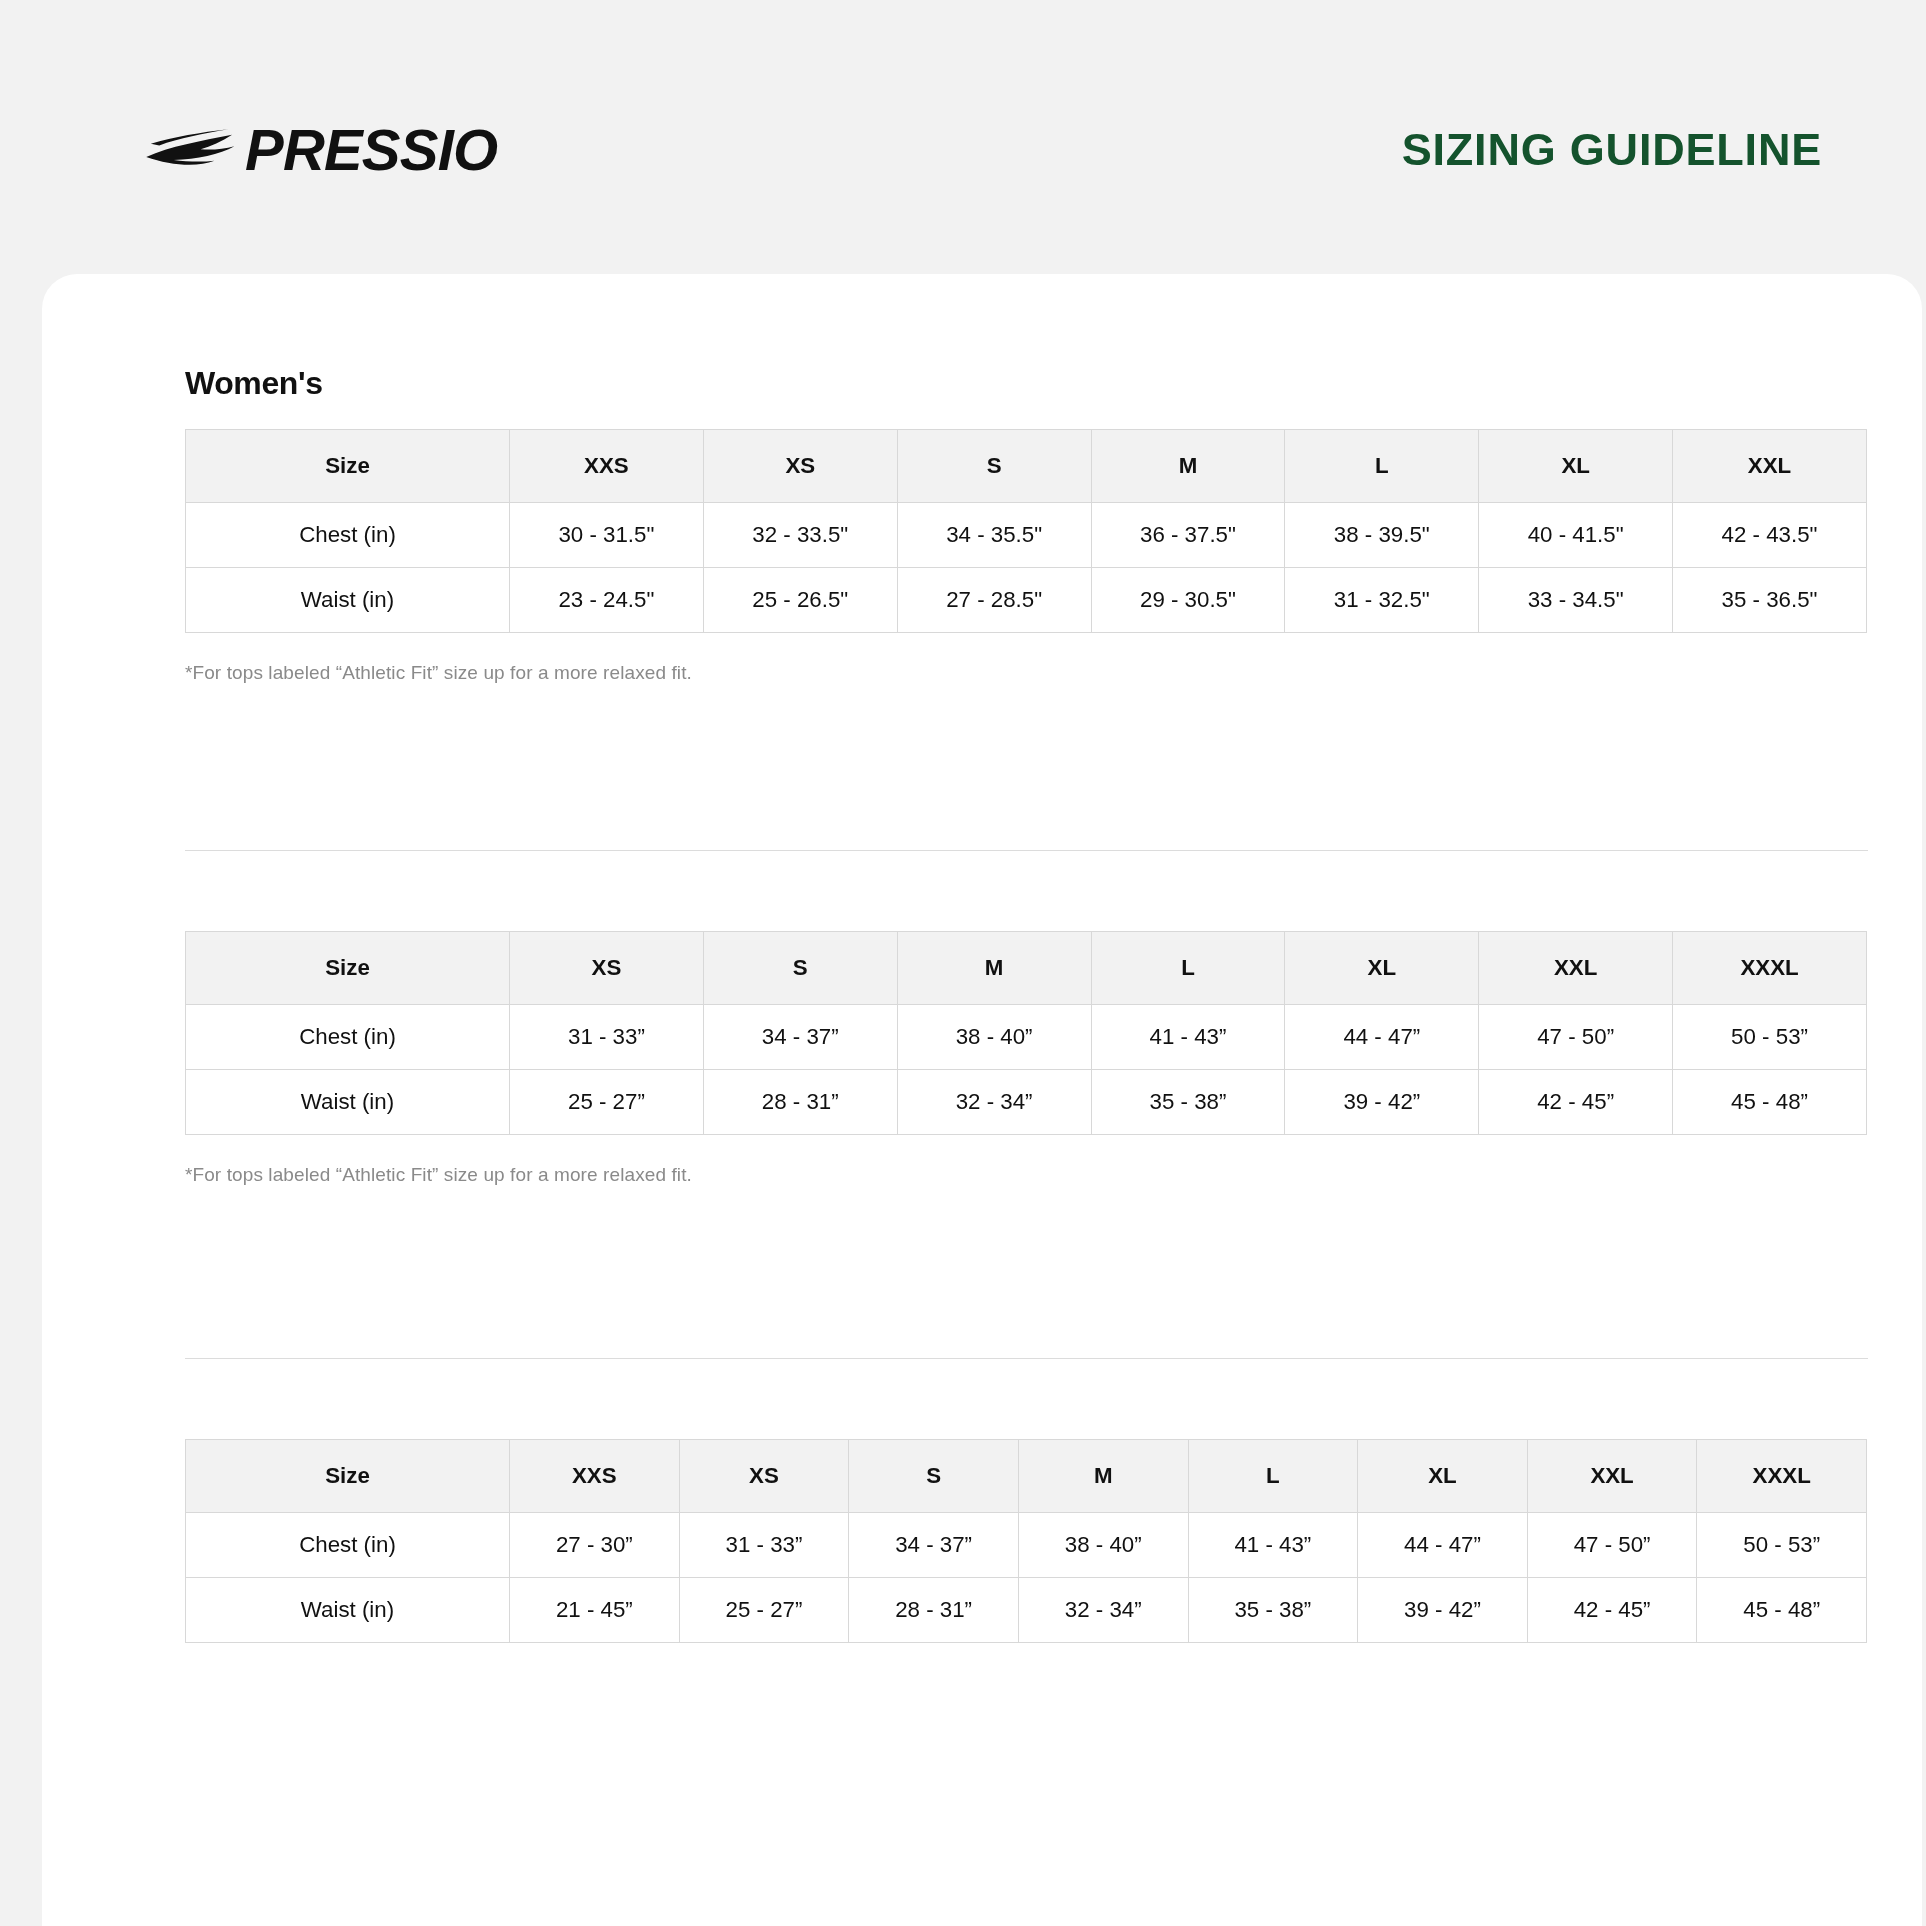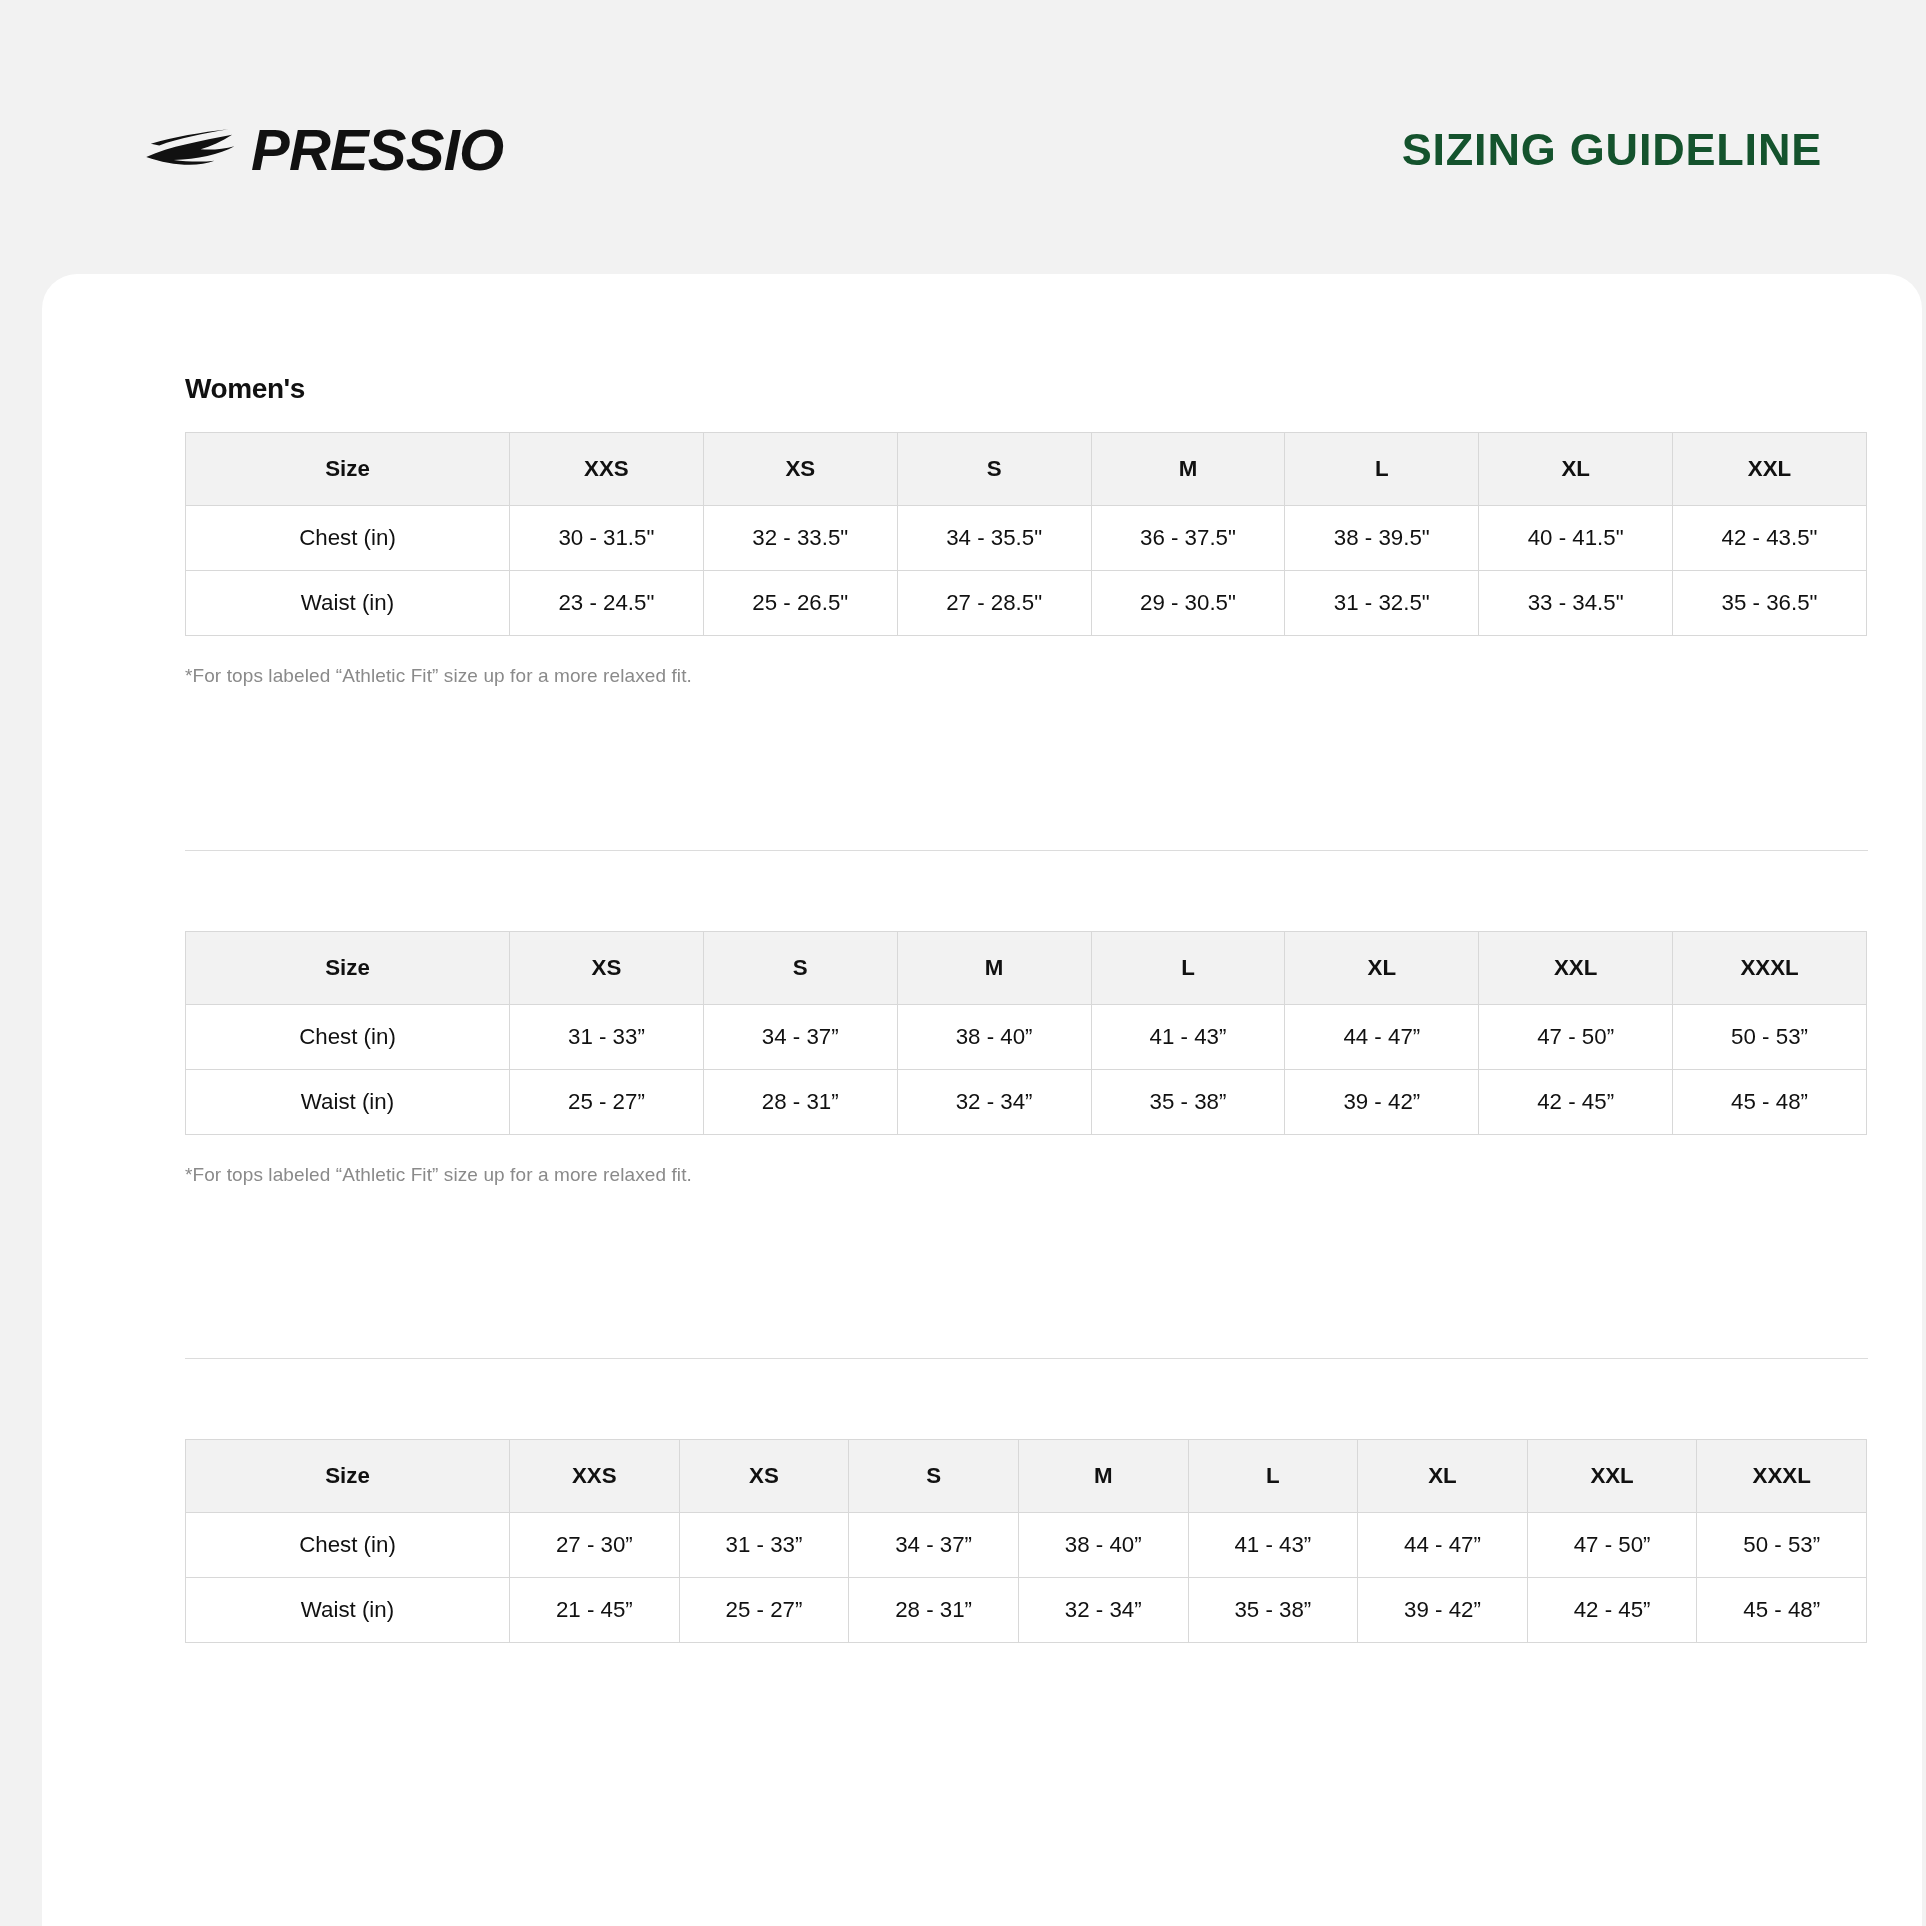--- a/index.html
+++ b/index.html
@@ -30,21 +30,21 @@
     width: 1965px;
     height: 108px;
     display: flex;
     align-items: center;
   }
   .brand {
     position: absolute;
     left: 143px;
     display: flex;
     align-items: center;
-    gap: 8px;
+    gap: 2px;
   }
   .brand-mark {
     width: 100px;
     height: 46px;
     display: block;
   }
   .brand-name {
     font-size: 58px;
     font-weight: 700;
     font-style: italic;
@@ -77,25 +77,25 @@
   .section {
     position: absolute;
     left: 143px;
     width: 1683px;
   }
   .section-women { top: 87px; }
   .section-men   { top: 657px; }
   .section-unisex{ top: 1165px; }
 
   .section-title {
-    font-size: 28px;
+    font-size: 32px;
     font-weight: 700;
     letter-spacing: -0.4px;
     color: #111;
-    margin: 12px 0 27px 0;
+    margin: 4px 0 27px 0;
   }
 
   table.size-table {
     border-collapse: collapse;
     table-layout: fixed;
     width: 1682px;
     border: 0.4px solid #d8d8d8;
   }
   table.size-table th,
   table.size-table td {

